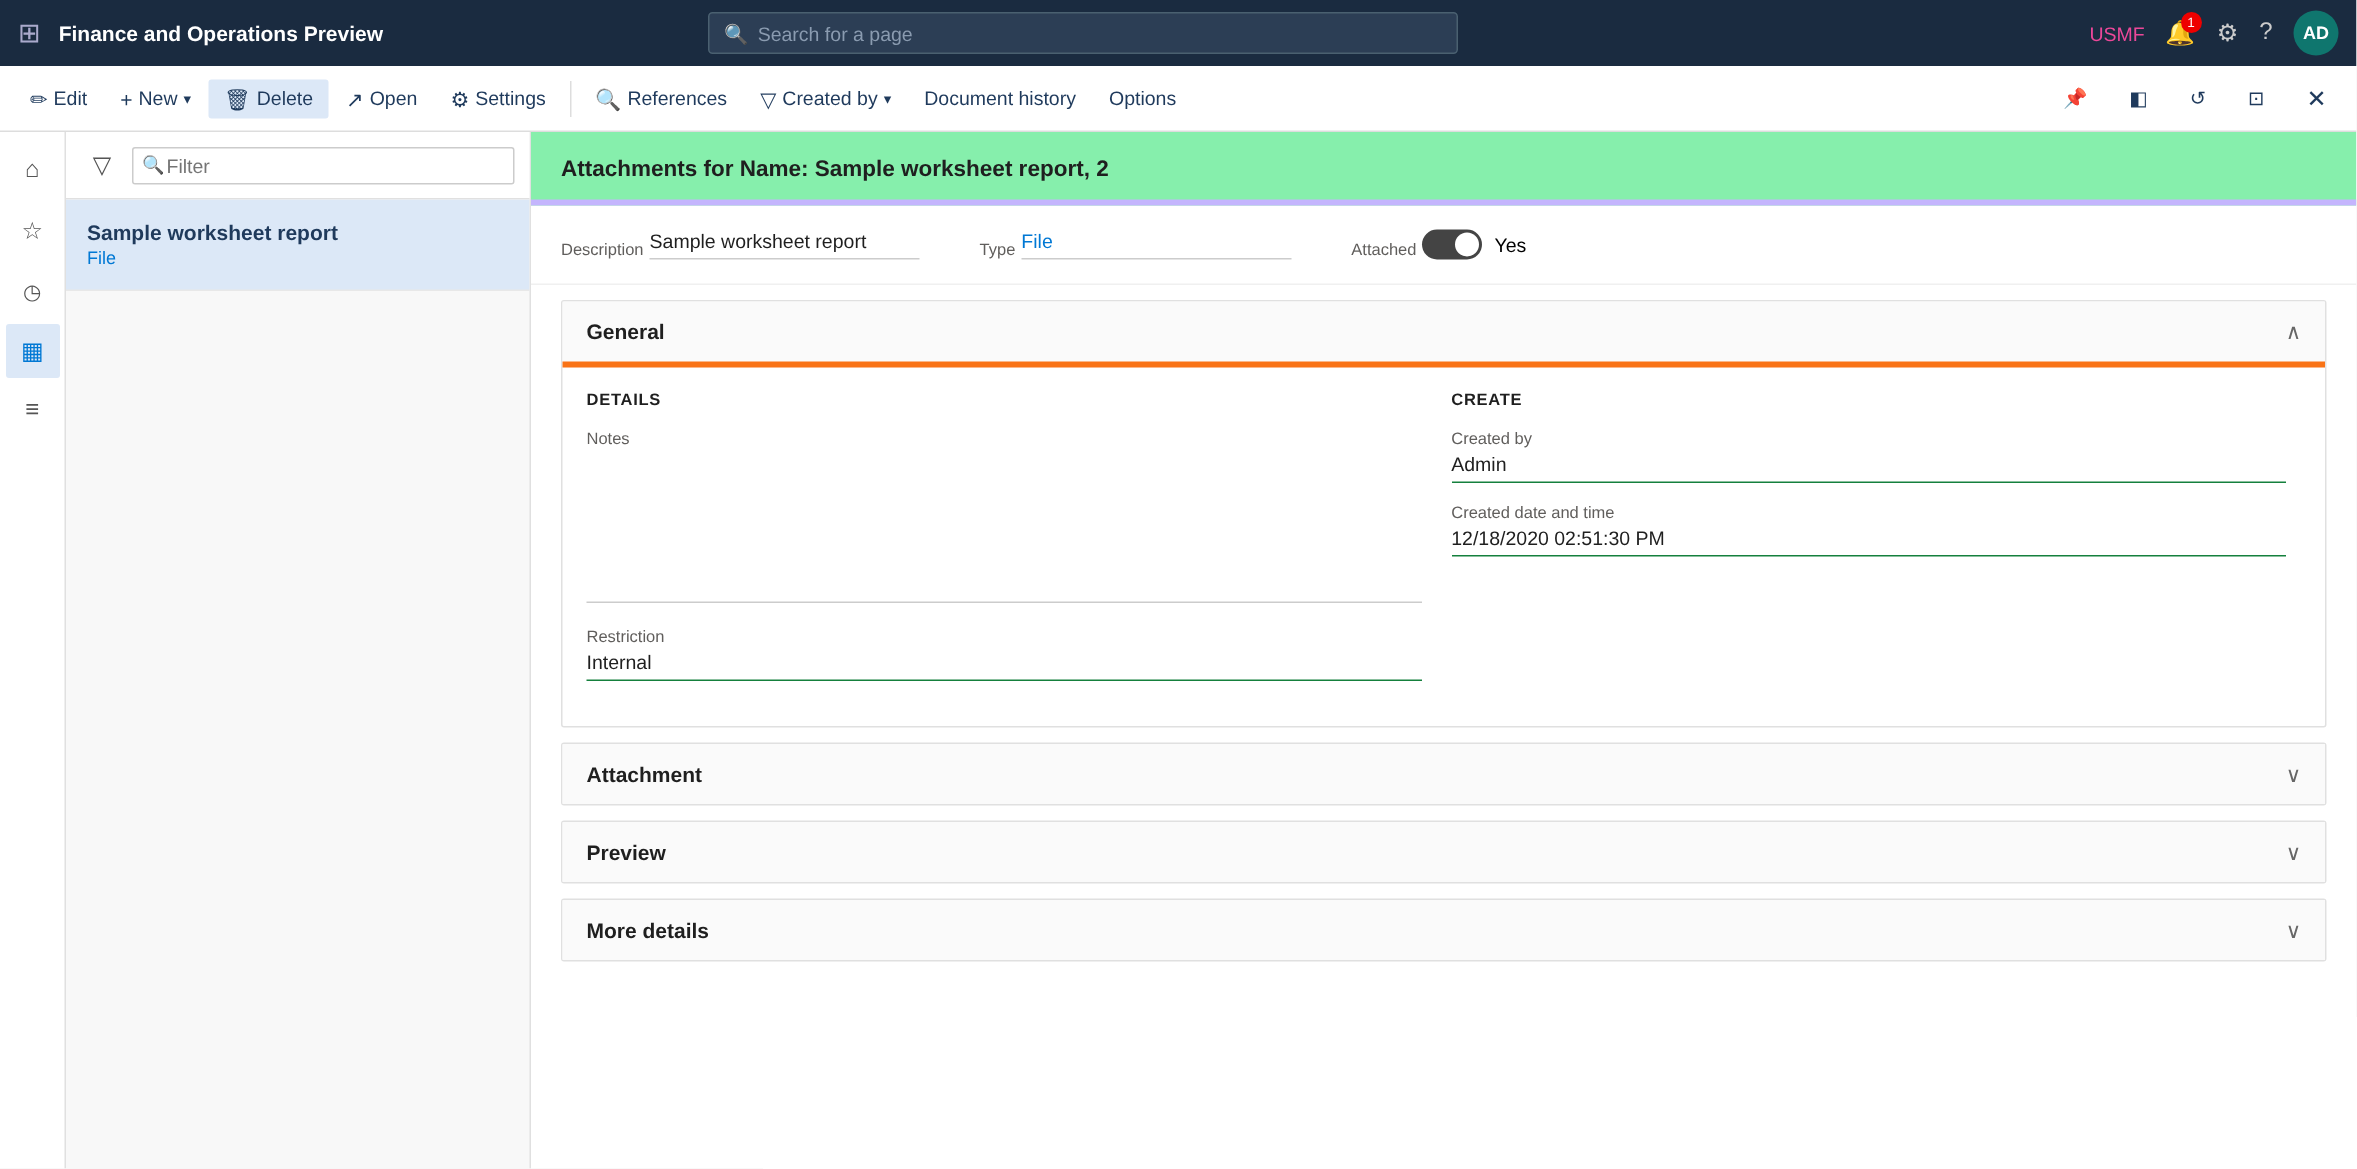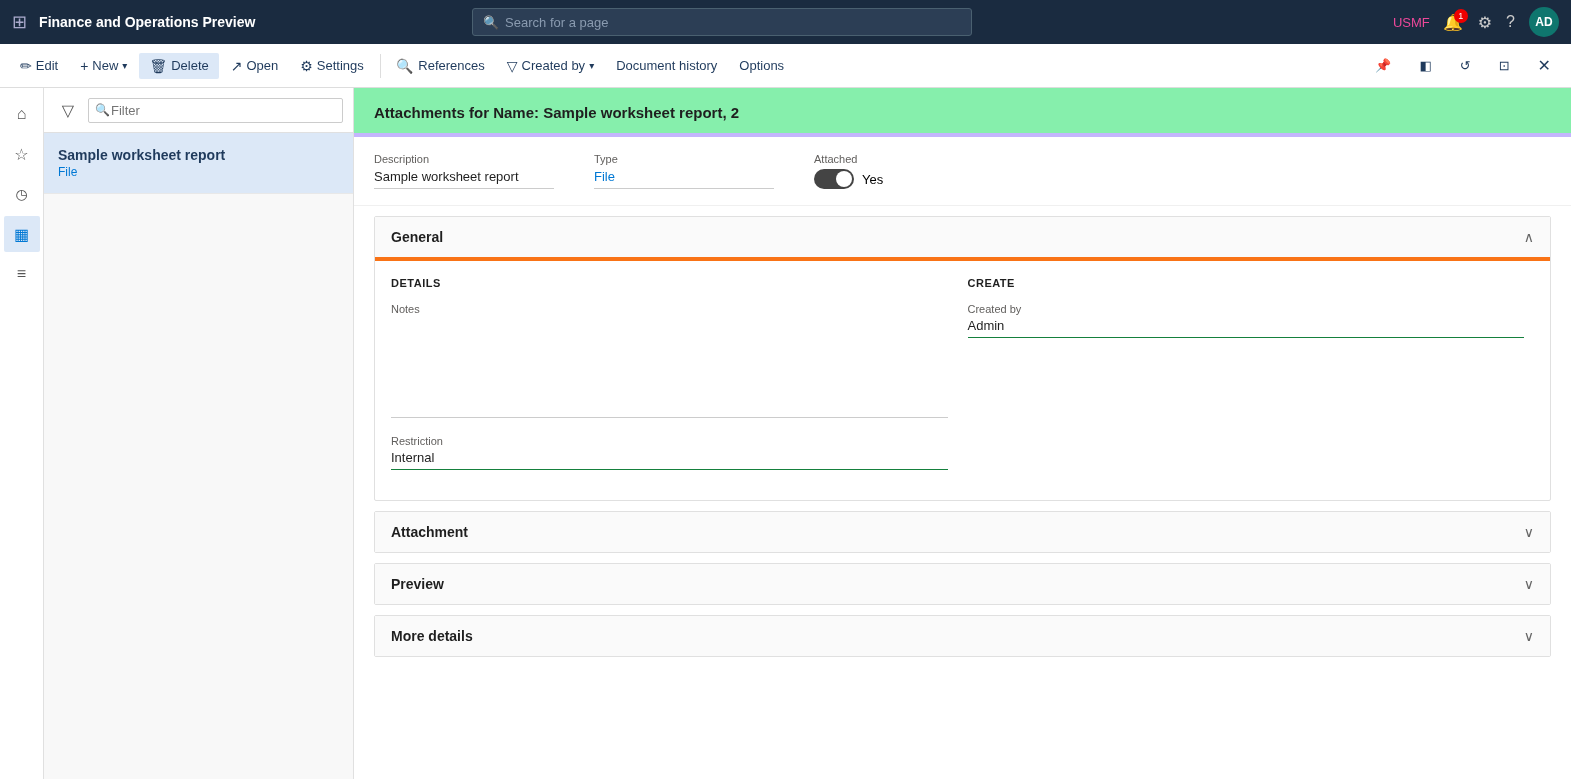--- a/index.html
+++ b/index.html
@@ -144,21 +144,21 @@
       border-bottom: 4px solid #c4b5fd;
       background: #86efac;
     }
     .detail-header h2 { font-size: 15px; font-weight: 600; color: #1f1f1f; }
     .detail-fields-row {
       display: flex;
       gap: 40px;
       padding: 16px 20px;
       border-bottom: 1px solid #f0f0f0;
     }
-    .field-group { display: flex; flex-direction: column; gap: 4px; }
+    .field-group { display: flex; flex-direction: row; gap: 4px; align-items: flex-end; }
     .field-label { font-size: 11px; color: #605e5c; font-weight: 500; }
     .field-value { font-size: 13px; color: #1f1f1f; border-bottom: 1px solid #ccc; padding-bottom: 4px; min-width: 180px; }
     .field-value.blue { color: #0078d4; }
     .toggle-row { display: flex; align-items: center; gap: 8px; }
     .toggle {
       width: 40px;
       height: 20px;
       border-radius: 10px;
       background: #444;
       position: relative;
@@ -373,20 +373,24 @@
               <div class="field-label">Restriction</div>
               <div class="field-value">Internal</div>
             </div>
           </div>
           <div class="section-col">
             <div class="col-heading">CREATE</div>
             <div class="inner-field">
               <div class="field-label">Created by</div>
               <div class="field-value">Admin</div>
             </div>
+            <div class="inner-field">
+              <div class="field-label">Created date and time</div>
+              <div class="field-value">12/18/2020 02:51:30 PM</div>
+            </div>
           </div>
         </div>
       </div>
     </div>
 
     <div class="section">
       <div class="section-header collapsed">
         <h3>Attachment</h3>
         <span class="chevron">∨</span>
       </div>

